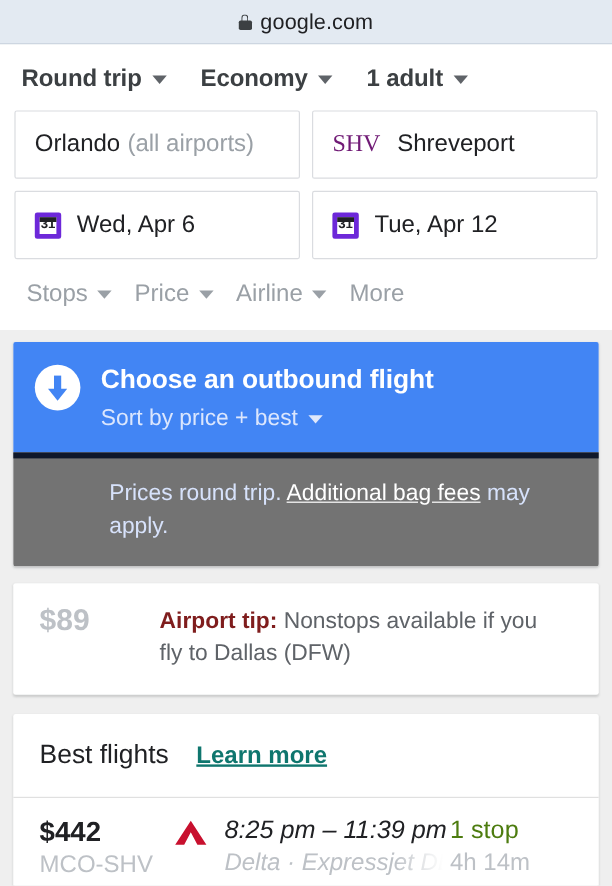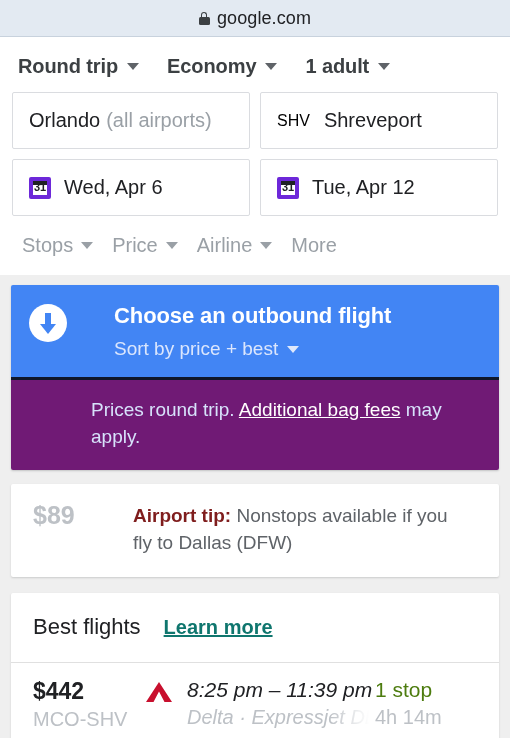--- a/index.html
+++ b/index.html
@@ -100,23 +100,24 @@
   .field .primary {
     font-size: 20px;
     color: #202124;
   }
   .field .secondary {
     font-size: 20px;
     color: #9aa0a6;
     margin-left: 6px;
   }
   .field .code {
-    font-size: 16px;
-    color: #000000;
+    font-size: 20px;
+    color: #701a75;
     margin-right: 14px;
+    font-family: Liberation Serif, serif;
   }
   .cal-icon {
     width: 22px; height: 22px;
     border: 4px solid #6d28d9;
     border-radius: 2px;
     margin-right: 13px;
     display: flex;
     align-items: flex-end;
     justify-content: center;
     font-size: 11px;
@@ -194,41 +195,41 @@
   }
   .dl-circle .head {
     position: absolute;
     left: 50%; top: 20px;
     margin-left: -8px;
     width: 0; height: 0;
     border-left: 8px solid transparent;
     border-right: 8px solid transparent;
     border-top: 10px solid #4285f4;
   }
-  .banner-texts { padding-top: 1px; margin-left: 30px; }
+  .banner-texts { padding-top: 1px; }
   .banner-title {
     font-size: 22px;
     font-weight: bold;
     color: #ffffff;
     letter-spacing: -0.1px;
   }
   .banner-sort {
     margin-top: 9px;
     display: flex;
     align-items: center;
     gap: 9px;
     cursor: pointer;
   }
   .banner-sort-label {
     font-size: 19px;
     color: #dbe6fd;
   }
   .banner-bottom {
-    background: #701a75;
-    border-top: 3px solid #0f172a;
+    background: #737373;
+    border-top: 5px solid #0f172a;
     padding: 17px 40px 19px 80px;
   }
   .bagfee-text {
     font-size: 19px;
     color: #d7e2fb;
     line-height: 1.42;
   }
   .bagfee-link {
     color: #ffffff;
     text-decoration: underline;

